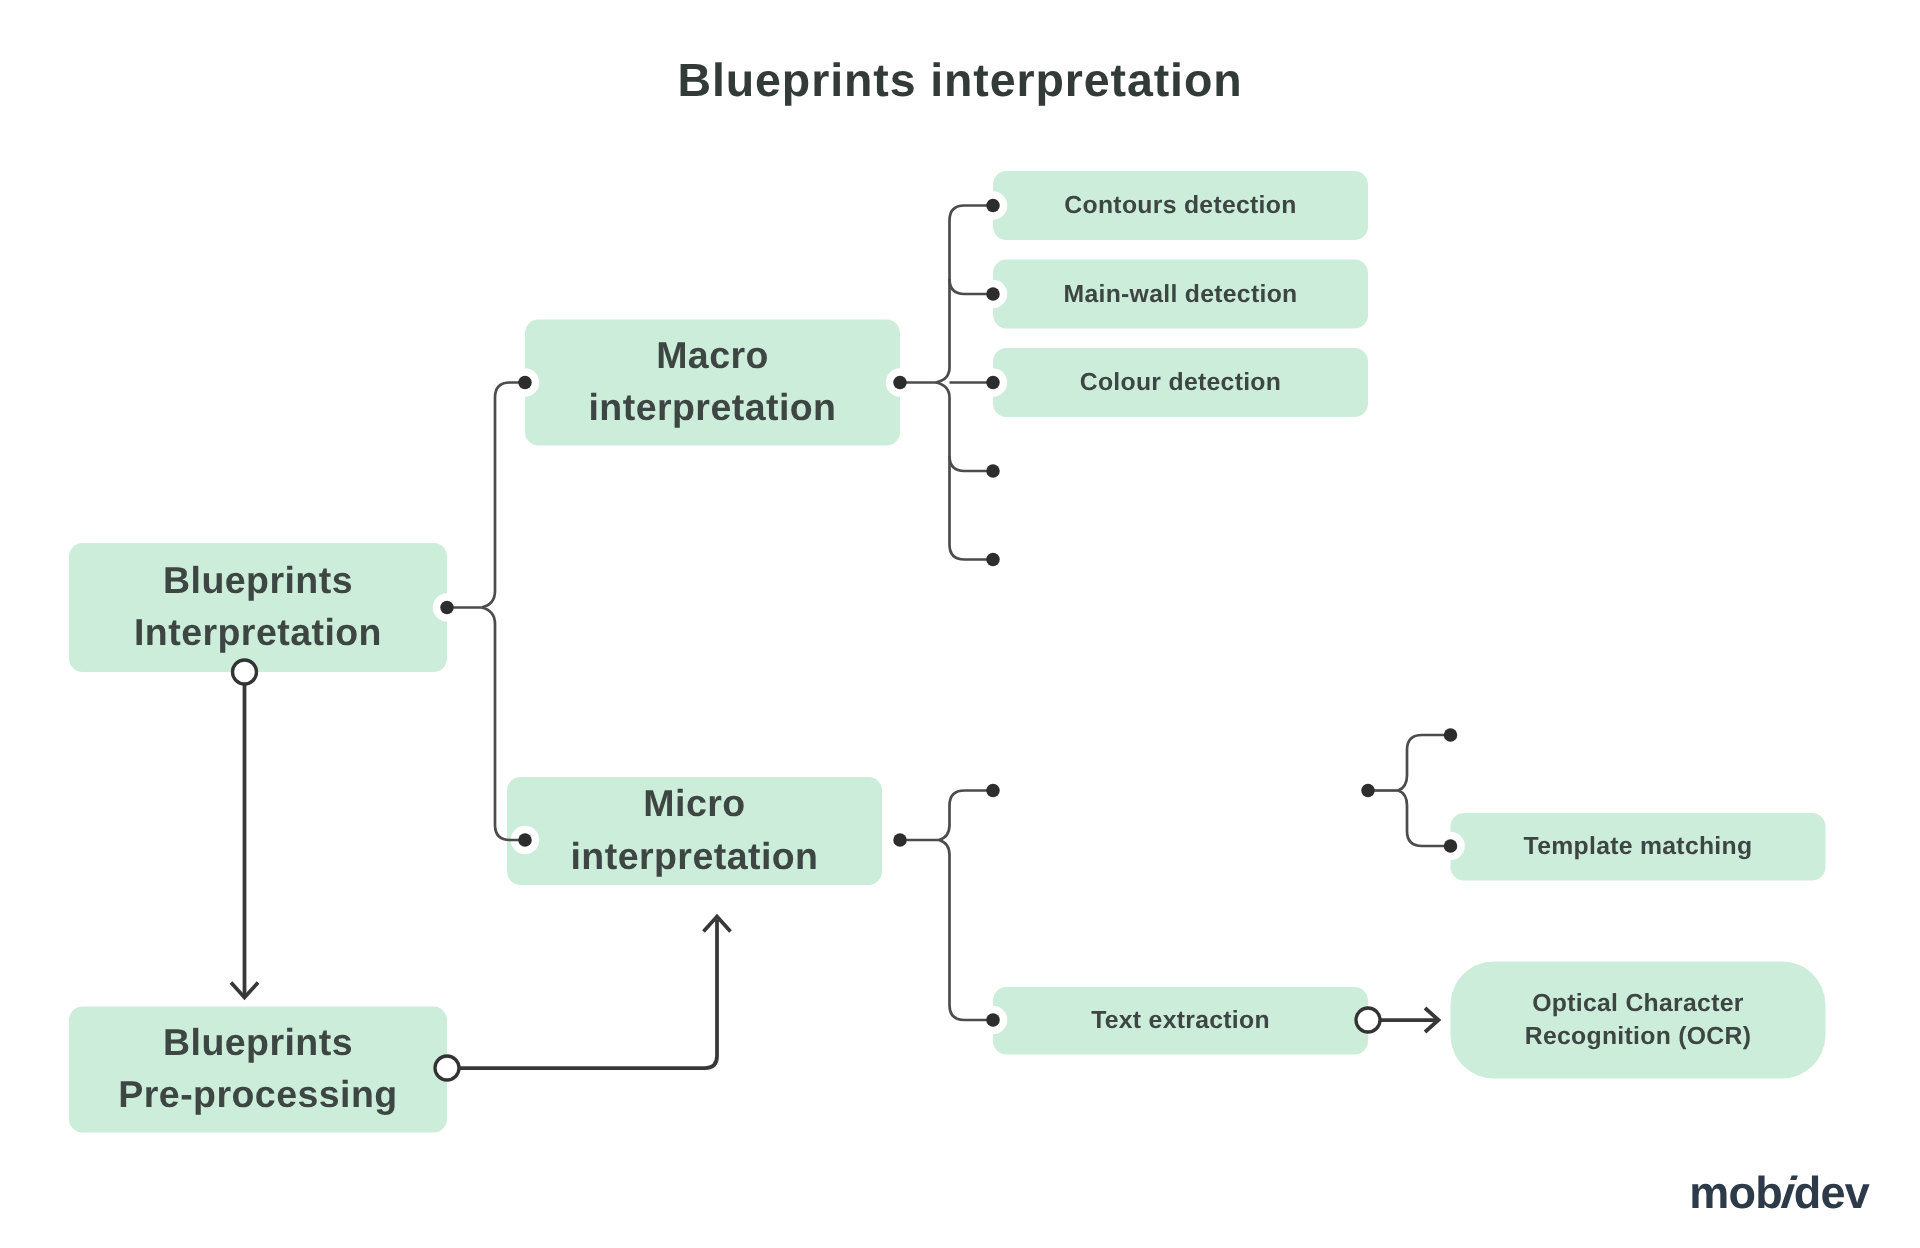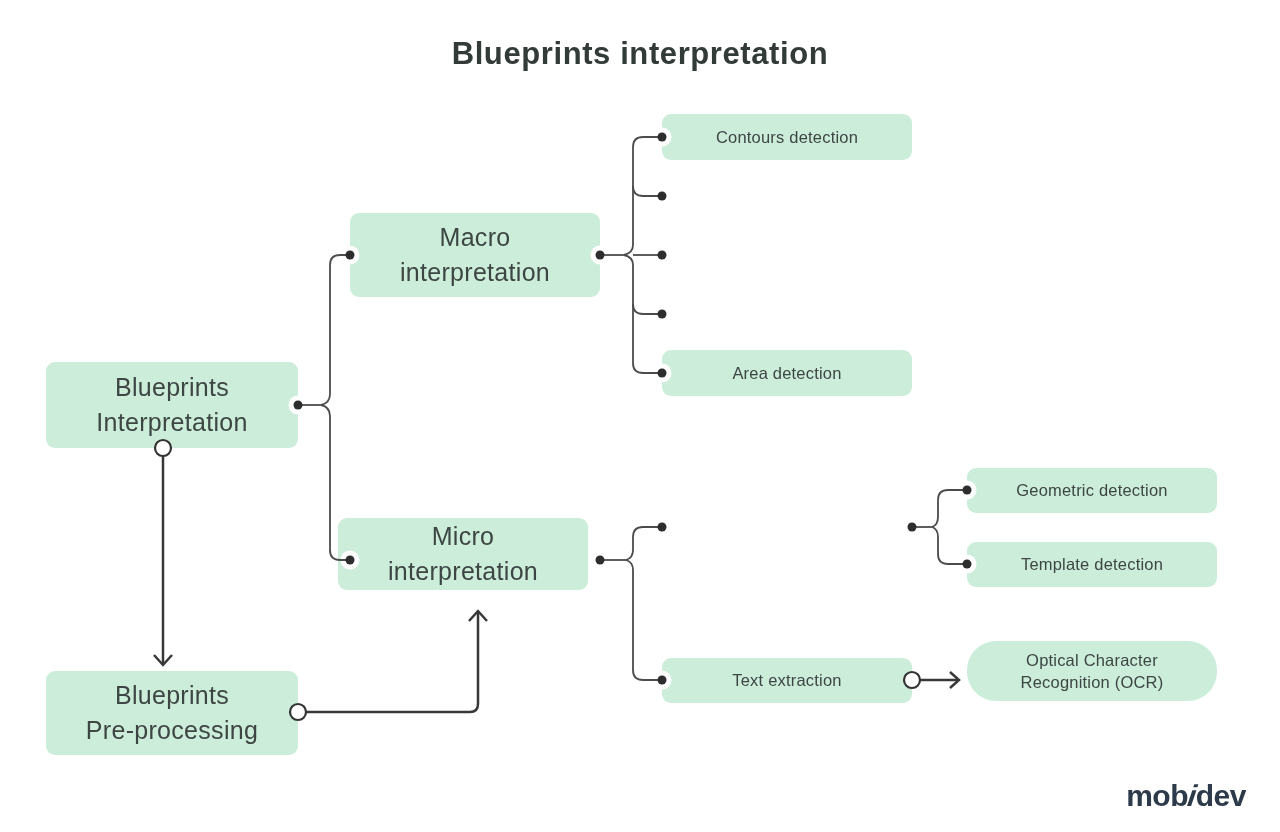--- a/index.html
+++ b/index.html
@@ -16,39 +16,39 @@
   .stage{position:relative;width:1280px;height:832px;background:var(--background);overflow:hidden;}
 
   .title{
     position:absolute;top:36px;left:0;width:1280px;text-align:center;
     font-size:31px;font-weight:800;letter-spacing:.6px;color:var(--title-text);
   }
 
   .node{
     position:absolute;background:var(--node-fill);border-radius:9px;
     display:flex;align-items:center;justify-content:center;text-align:center;
-    color:var(--node-text);white-space:pre-line;font-weight:400;
+    color:var(--node-text);white-space:pre-line;font-weight:700;
   }
   .node.lg{font-size:25px;line-height:1.42;letter-spacing:.3px;}
   .node.sm{font-size:16.5px;line-height:1.35;letter-spacing:.2px;}
 
   #n-bi      {left:46px;  top:362px; width:252px; height:86px;}
   #n-bp      {left:46px;  top:671px; width:252px; height:84px;}
   #n-macro   {left:350px; top:213px; width:250px; height:84px;}
   #n-micro   {left:338px; top:518px; width:250px; height:72px;}
   #n-contours{left:662px; top:114px; width:250px; height:46px;}
   #n-mainwall{left:662px; top:173px; width:250px; height:46px;}
   #n-colour  {left:662px; top:232px; width:250px; height:46px;}
   #n-layout  {left:662px; top:291px; width:250px; height:46px;}
   #n-area    {left:662px; top:350px; width:250px; height:46px;}
   #n-ooi     {left:662px; top:481px; width:250px; height:93px;}
   #n-te      {left:662px; top:658px; width:250px; height:45px;}
   #n-geo     {left:967px; top:468px; width:250px; height:45px;}
   #n-tmpl    {left:967px; top:542px; width:250px; height:45px;}
-  #n-ocr     {left:967px; top:641px; width:250px; height:60px;border-radius:29px;}
+  #n-ocr     {left:967px; top:641px; width:250px; height:78px;border-radius:29px;}
 
   svg.wires{position:absolute;left:0;top:0;pointer-events:none;}
   .link{fill:none;stroke:var(--connector);stroke-width:1.8px;}
   .arrow{fill:none;stroke:#383838;stroke-width:2.5px;}
   .chev{fill:none;stroke:#383838;stroke-width:2.5px;stroke-linejoin:miter;}
   .halo{fill:#ffffff;stroke:none;}
   .dot{fill:#2d2d2d;stroke:none;}
   .ring{fill:#ffffff;stroke:#333333;stroke-width:2.2px;}
 
   .logo{
@@ -66,24 +66,24 @@
 
   <div class="node lg" id="n-bi">Blueprints
 Interpretation</div>
   <div class="node lg" id="n-bp">Blueprints
 Pre-processing</div>
   <div class="node lg" id="n-macro">Macro
 interpretation</div>
   <div class="node lg" id="n-micro">Micro
 interpretation</div>
   <div class="node sm" id="n-contours">Contours detection</div>
-  <div class="node sm" id="n-area">Area detection</div>
+  <div class="node sm" id="n-mainwall">Main-wall detection</div>
+  <div class="node sm" id="n-colour">Colour detection</div>
   <div class="node sm" id="n-te">Text extraction</div>
-  <div class="node sm" id="n-geo">Geometric detection</div>
-  <div class="node sm" id="n-tmpl">Template detection</div>
+  <div class="node sm" id="n-tmpl">Template matching</div>
   <div class="node sm" id="n-ocr">Optical Character
 Recognition (OCR)</div>
 
   <svg class="wires" width="1280" height="832" viewBox="0 0 1280 832">
 
     <g>
       <circle class="halo" cx="298" cy="405" r="9.5"></circle>
       <circle class="halo" cx="350" cy="255" r="9.5"></circle>
       <circle class="halo" cx="600" cy="255" r="9.5"></circle>
       <circle class="halo" cx="662" cy="137" r="9.5"></circle>

